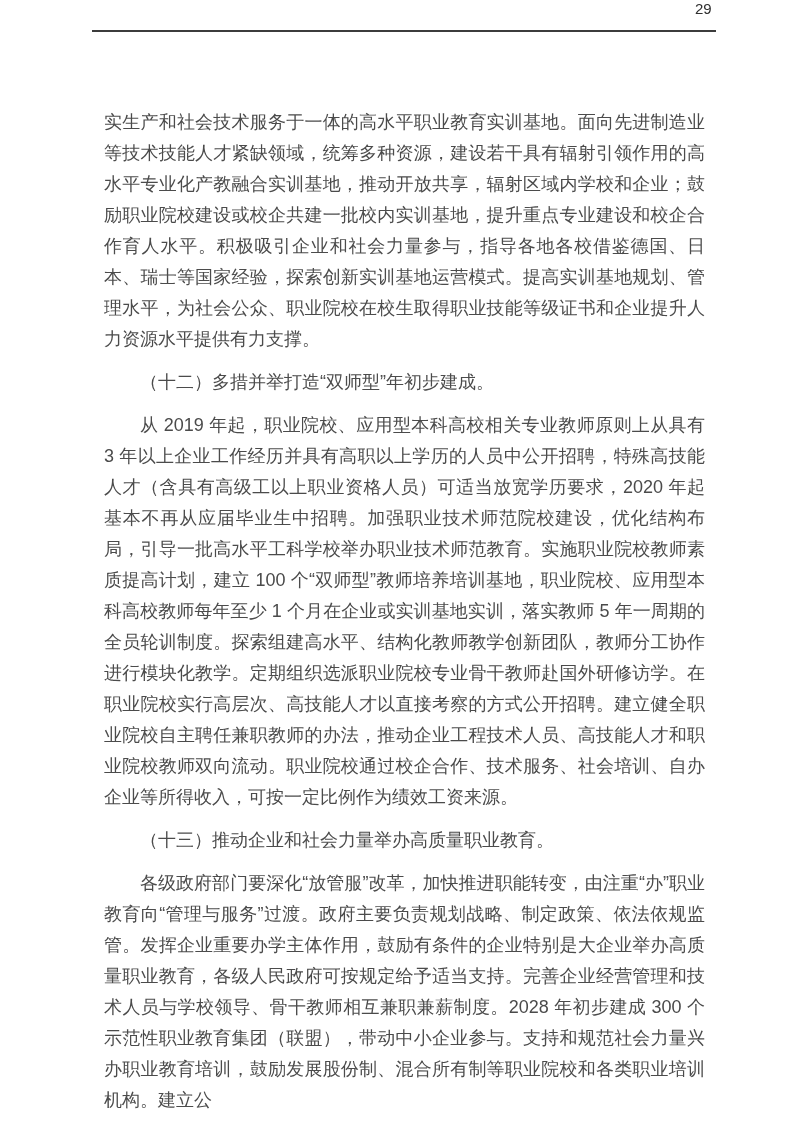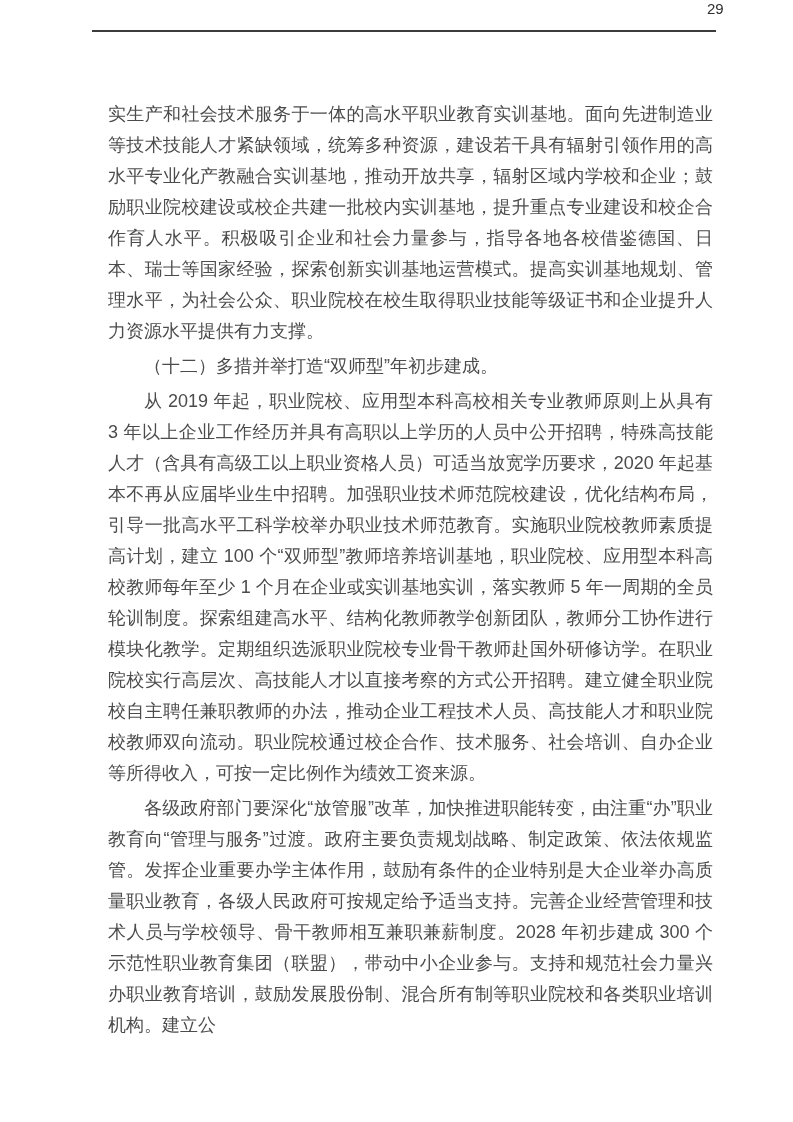--- a/index.html
+++ b/index.html
@@ -1,15 +1,15 @@
 <!DOCTYPE html>
 <html><head>
 <meta charset="utf-8">
 <style>
-  * { box-sizing: border-box; padding-left: 12px; }
+  * { box-sizing: border-box; }
   html, body {
     margin: 0;
     padding: 0;
     background: #ffffff;
   }
   .page {
     position: relative;
     width: 793px;
     height: 1122px;
     background: #ffffff;
@@ -37,36 +37,37 @@
     top: 95px;
     left: 92px;
     width: 625px;
     color: #4b4b4b;
     font-size: 18px;
     line-height: 31px;
     text-align: justify;
     text-justify: inter-character;
   }
   .content p {
-    margin: 4px;
+    margin: 12px;
     padding: 0;
   }
   .content p.indent {
     text-indent: 2em;
   }
 </style>
 </head>
 <body>
 
 <div class="page">
 
   <div class="page-number">29</div>
 
   <div class="header-rule"></div>
 
   <div class="content">
     <p>实生产和社会技术服务于一体的高水平职业教育实训基地。面向先进制造业等技术技能人才紧缺领域，统筹多种资源，建设若干具有辐射引领作用的高水平专业化产教融合实训基地，推动开放共享，辐射区域内学校和企业；鼓励职业院校建设或校企共建一批校内实训基地，提升重点专业建设和校企合作育人水平。积极吸引企业和社会力量参与，指导各地各校借鉴德国、日本、瑞士等国家经验，探索创新实训基地运营模式。提高实训基地规划、管理水平，为社会公众、职业院校在校生取得职业技能等级证书和企业提升人力资源水平提供有力支撑。</p>
     <p class="indent">（十二）多措并举打造“双师型”年初步建成。</p>
     <p class="indent">从 2019 年起，职业院校、应用型本科高校相关专业教师原则上从具有 3 年以上企业工作经历并具有高职以上学历的人员中公开招聘，特殊高技能人才（含具有高级工以上职业资格人员）可适当放宽学历要求，2020 年起基本不再从应届毕业生中招聘。加强职业技术师范院校建设，优化结构布局，引导一批高水平工科学校举办职业技术师范教育。实施职业院校教师素质提高计划，建立 100 个“双师型”教师培养培训基地，职业院校、应用型本科高校教师每年至少 1 个月在企业或实训基地实训，落实教师 5 年一周期的全员轮训制度。探索组建高水平、结构化教师教学创新团队，教师分工协作进行模块化教学。定期组织选派职业院校专业骨干教师赴国外研修访学。在职业院校实行高层次、高技能人才以直接考察的方式公开招聘。建立健全职业院校自主聘任兼职教师的办法，推动企业工程技术人员、高技能人才和职业院校教师双向流动。职业院校通过校企合作、技术服务、社会培训、自办企业等所得收入，可按一定比例作为绩效工资来源。</p>
+    <p class="indent">（十三）推动企业和社会力量举办高质量职业教育。</p>
     <p class="indent">各级政府部门要深化“放管服”改革，加快推进职能转变，由注重“办”职业教育向“管理与服务”过渡。政府主要负责规划战略、制定政策、依法依规监管。发挥企业重要办学主体作用，鼓励有条件的企业特别是大企业举办高质量职业教育，各级人民政府可按规定给予适当支持。完善企业经营管理和技术人员与学校领导、骨干教师相互兼职兼薪制度。2028 年初步建成 300 个示范性职业教育集团（联盟），带动中小企业参与。支持和规范社会力量兴办职业教育培训，鼓励发展股份制、混合所有制等职业院校和各类职业培训机构。建立公</p>
   </div>
 
 </div>
 
 </body></html>

